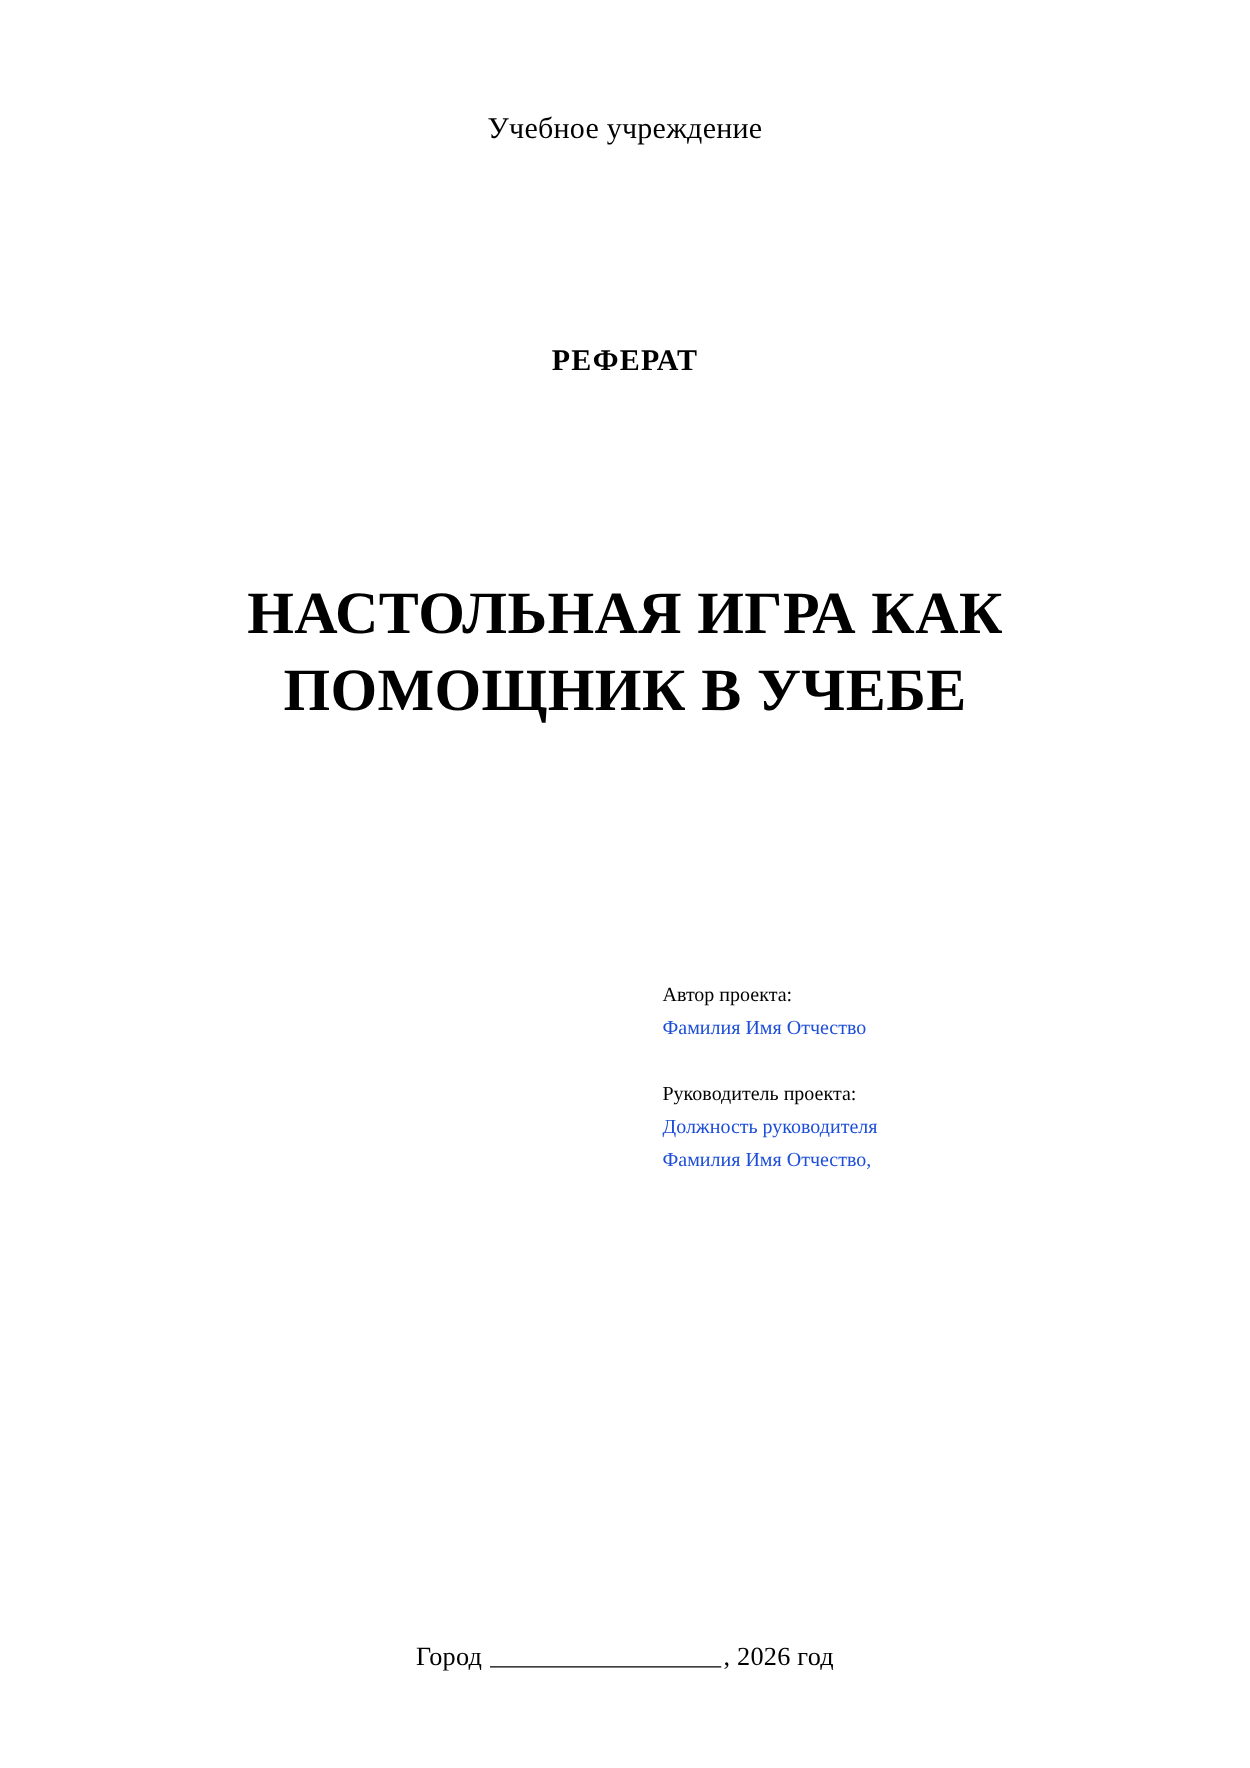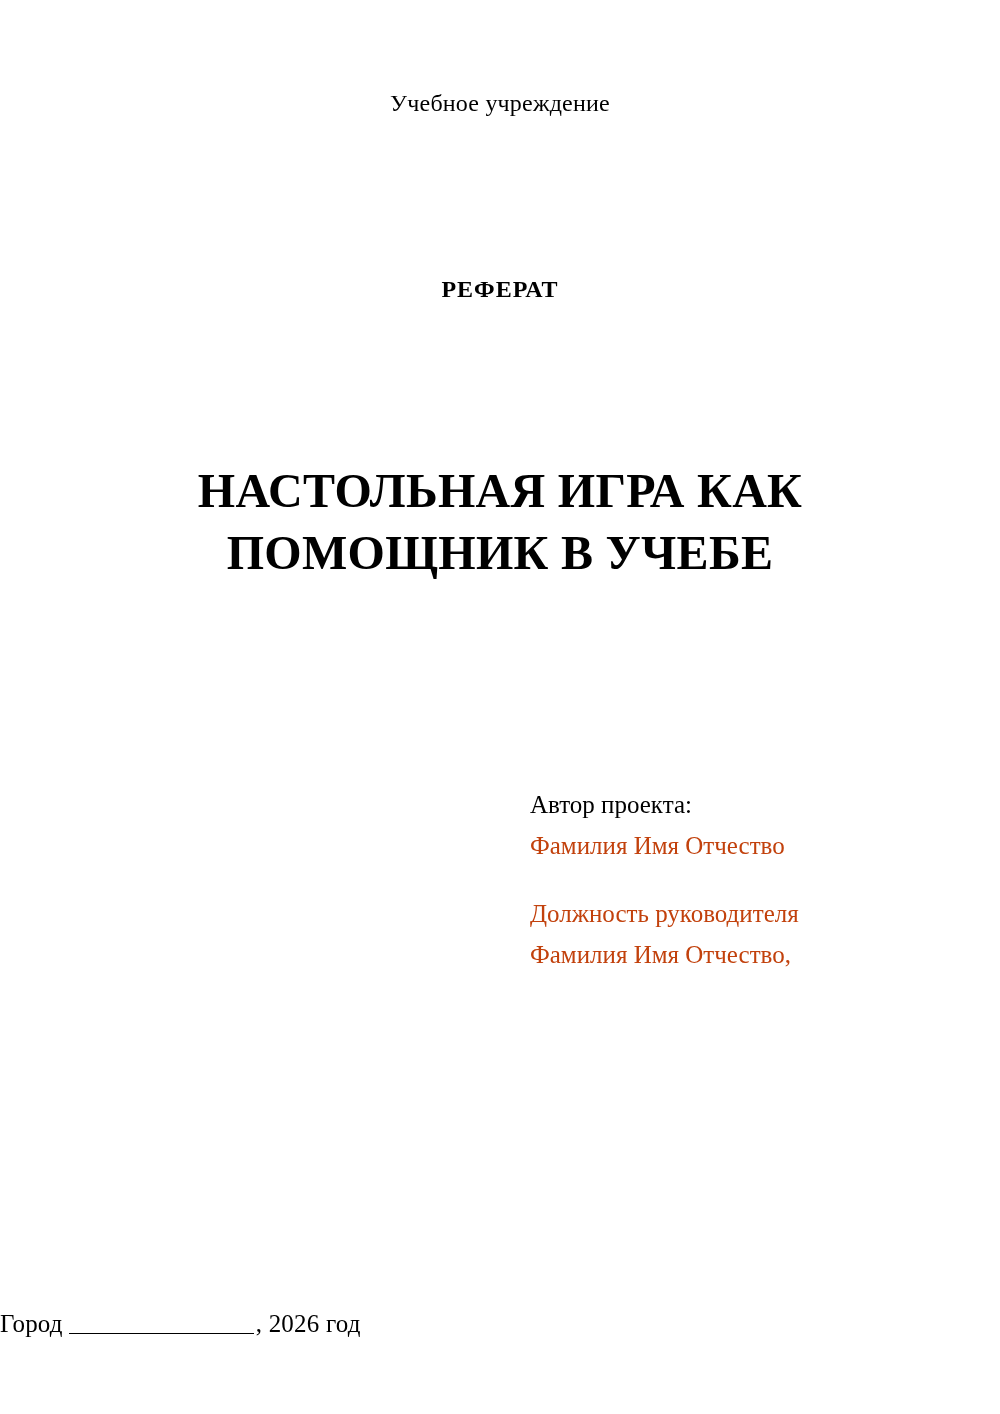--- a/index.html
+++ b/index.html
@@ -58,43 +58,44 @@
     line-height: 1.28;
     letter-spacing: 0.3px;
   }
 
   
   .credits {
     position: absolute;
     top: 784px;
     left: 530px;
     width: 400px;
-    font-size: 25px;
+    font-size: 16px;
     line-height: 1.65;
   }
   .credits-label {
     color: #000000;
   }
   .credits-value {
-    color: #c2410c;
+    color: #1d4ed8;
   }
   .credits-group {
     margin-bottom: 26px;
   }
   .credits-group:last-child {
     margin-bottom: 0;
   }
 
   
   .footer {
     position: absolute;
     bottom: 76px;
     left: 0;
     width: 100%;
-    font-size: 25px;
+    text-align: center;
+    font-size: 21px;
     letter-spacing: 0.2px;
   }
   .blank-line {
     display: inline-block;
     min-width: 185px;
     border-bottom: 1.5px solid #000;
     margin: 0 2px -2px 6px;
     height: 1em;
     vertical-align: baseline;
   }
@@ -109,20 +110,21 @@
   <div class="doc-type">РЕФЕРАТ</div>
 
   <h1 class="title">НАСТОЛЬНАЯ ИГРА КАК ПОМОЩНИК В УЧЕБЕ</h1>
 
   <div class="credits">
     <div class="credits-group">
       <div class="credits-label">Автор проекта:</div>
       <div class="credits-value">Фамилия Имя Отчество</div>
     </div>
     <div class="credits-group">
+      <div class="credits-label">Руководитель проекта:</div>
       <div class="credits-value">Должность руководителя</div>
       <div class="credits-value">Фамилия Имя Отчество,</div>
     </div>
   </div>
 
   <div class="footer">
     <span>Город</span><span class="blank-line"></span><span>, 2026 год</span>
   </div>
 
 </div>

